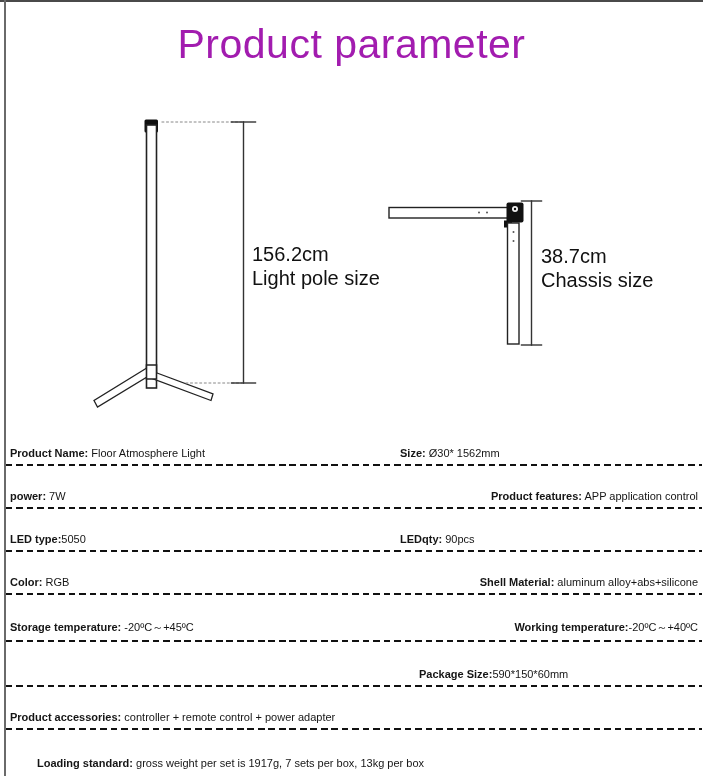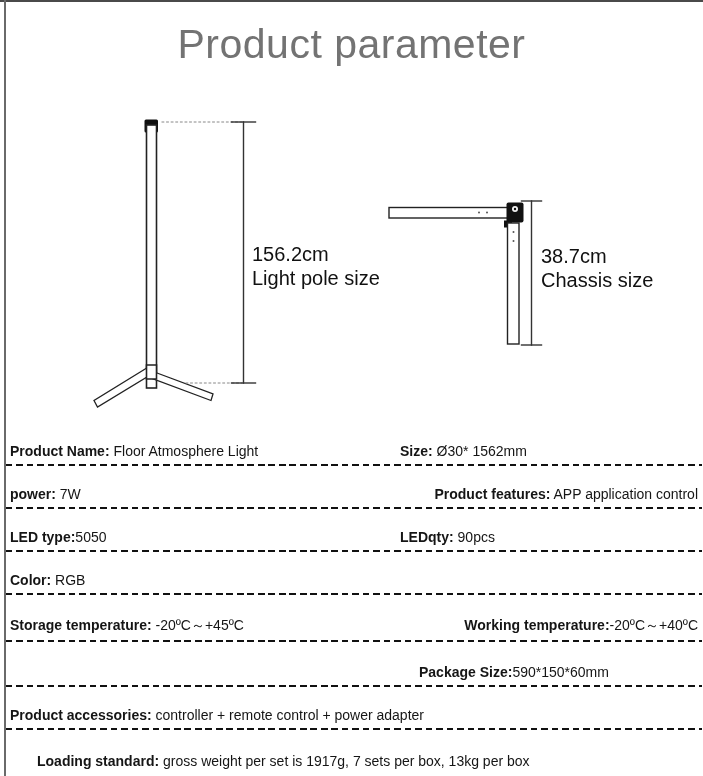--- a/index.html
+++ b/index.html
@@ -5,27 +5,27 @@
   html,body{margin:0;padding:0;}
   body{
     width:703px;height:776px;position:relative;overflow:hidden;
     background:#ffffff;color:#151515;
     font-family:"Liberation Sans","DejaVu Sans",sans-serif;
   }
   .frame-top{position:absolute;top:0;left:0;width:703px;height:2px;background:#4a4a4a;}
   .frame-left{position:absolute;top:0;left:4px;width:1.5px;height:776px;background:#6a6a6a;}
   .page-title{
     position:absolute;top:21px;left:0;width:703px;text-align:center;
-    font-size:41px;font-weight:400;letter-spacing:.5px;color:#737373;white-space:nowrap;
+    font-size:41px;font-weight:400;letter-spacing:.5px;color:#a21caf;white-space:nowrap;
   }
   .diagram-layer{position:absolute;top:95px;left:0;width:695px;height:335px;}
   svg text{font-family:"Liberation Sans","DejaVu Sans",sans-serif;}
 
   .spec-table{position:absolute;top:430px;left:0;width:703px;}
-  .spec-row{position:relative;width:703px;font-size:14px;}
+  .spec-row{position:relative;width:703px;font-size:11px;}
   .spec-row.dashed::after{
     content:"";position:absolute;left:6px;right:1px;bottom:0;height:2.4px;
     background:repeating-linear-gradient(90deg,#111 0 6.5px,transparent 6.5px 10.5px);
   }
   .cell{position:absolute;bottom:7px;white-space:nowrap;}
   .cell b{font-weight:700;}
   .cl{left:10px;}
   .cl-indent{left:13px;}
   .cr-a{left:400px;}      
   .cr-b{right:5px;padding-left:44px;}       
@@ -90,20 +90,21 @@
     <div class="cell cr-b"><b>Product features:</b><span> APP application control</span></div>
   </div>
 
   <div class="spec-row dashed h43">
     <div class="cell cl"><b>LED type:</b><span>5050</span></div>
     <div class="cell cr-a"><b>LEDqty:</b><span> 90pcs</span></div>
   </div>
 
   <div class="spec-row dashed h43">
     <div class="cell cl"><b>Color:</b><span> RGB</span></div>
+    <div class="cell cr-b"><b>Shell Material:</b><span> aluminum alloy+abs+silicone</span></div>
   </div>
 
   <div class="spec-row dashed h47">
     <div class="cell cl"><b>Storage temperature:</b><span> -20ºC～+45ºC</span></div>
     <div class="cell cr-b"><b>Working temperature:</b><span>-20ºC～+40ºC</span></div>
   </div>
 
   <div class="spec-row dashed h45">
     <div class="cell cr-c"><b>Package Size:</b><span>590*150*60mm</span></div>
   </div>

